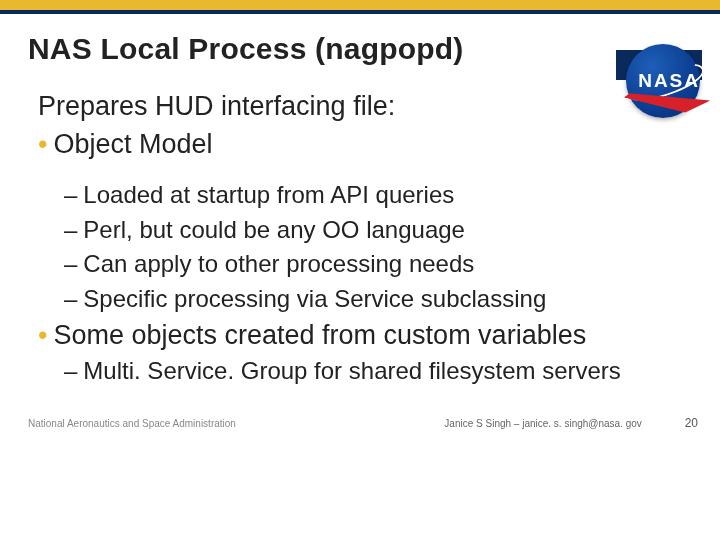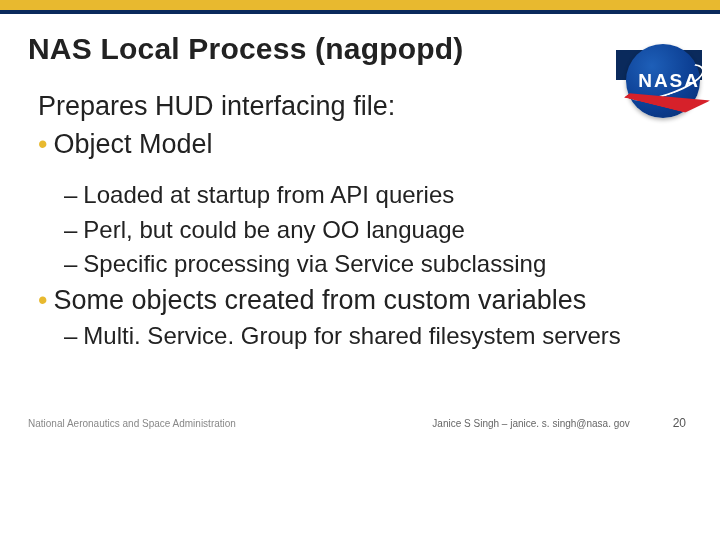--- a/index.html
+++ b/index.html
@@ -14,21 +14,21 @@
   .logo-text { color: #fff; font-weight: 700; font-size: 19px; letter-spacing: 2px; position: relative; z-index: 2; }
   .logo-orbit { position: absolute; width: 84px; height: 28px; border: 2px solid #fff; border-radius: 50%; transform: rotate(-18deg); top: 24px; left: -4px; border-top-color: transparent; border-left-color: transparent; }
   .logo-swoosh { position: absolute; width: 70px; height: 18px; background: #d6212a; transform: rotate(14deg) skewX(-40deg); top: 46px; left: 6px; clip-path: polygon(0 70%, 100% 0, 90% 100%, 0 100%); }
   .body { padding: 8px 28px 0 38px; color: #222; }
   .lead { font-size: 27px; line-height: 1.35; margin-bottom: 2px; }
   .l1 { font-size: 27px; line-height: 1.35; }
   .l1 .bullet { color: #e8b92f; margin-right: 6px; }
   .l2 { font-size: 24px; line-height: 1.45; padding-left: 26px; }
   .l2 .dash { margin-right: 6px; }
   .group { margin-top: 15px; }
-  .footer { position: absolute; left: 0; right: 12px; bottom: 10px; padding: 0 22px 0 28px; display: flex; justify-content: space-between; align-items: baseline; }
+  .footer { position: absolute; left: 0; right: 0; bottom: 10px; padding: 0 22px 0 28px; display: flex; justify-content: space-between; align-items: baseline; }
   .footer-left { font-size: 10px; color: #888; }
   .footer-right { font-size: 10px; color: #666; }
   .pagenum { font-size: 12px; color: #555; margin-left: 40px; }
 </style>
 </head>
 <body>
 
 <div class="slide">
   <div class="top-bar"></div>
 
@@ -45,20 +45,21 @@
   </div>
 
   <div class="body">
     <div class="lead">Prepares HUD interfacing file:</div>
 
     <div class="l1"><span class="bullet">•</span><span>Object Model</span></div>
 
     <div class="group">
       <div class="l2"><span class="dash">–</span><span>Loaded at startup from API queries</span></div>
       <div class="l2"><span class="dash">–</span><span>Perl, but could be any OO language</span></div>
+      <div class="l2"><span class="dash">–</span><span>Can apply to other processing needs</span></div>
       <div class="l2"><span class="dash">–</span><span>Specific processing via Service subclassing</span></div>
     </div>
 
     <div class="l1"><span class="bullet">•</span><span>Some objects created from custom variables</span></div>
 
     <div class="l2"><span class="dash">–</span><span>Multi. Service. Group for shared filesystem servers</span></div>
   </div>
 
   <div class="footer">
     <span class="footer-left">National Aeronautics and Space Administration</span>

